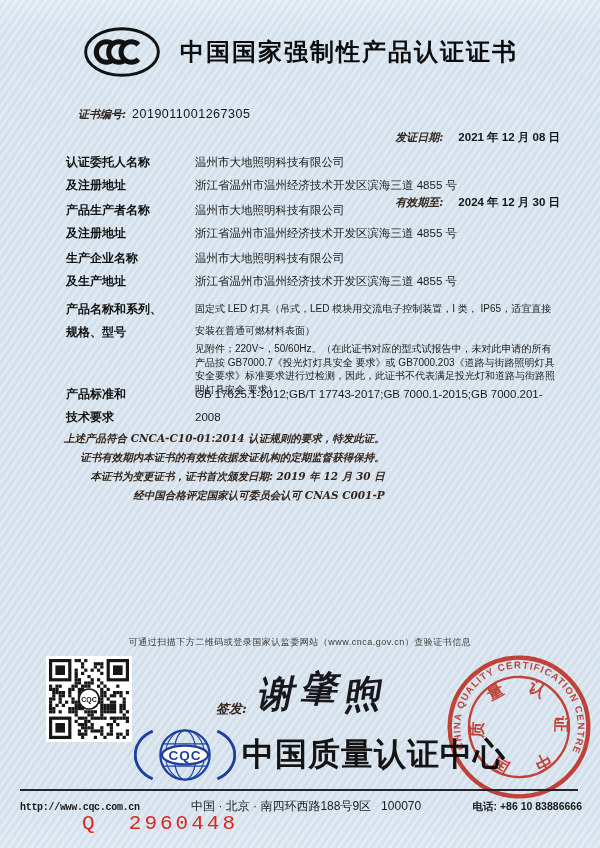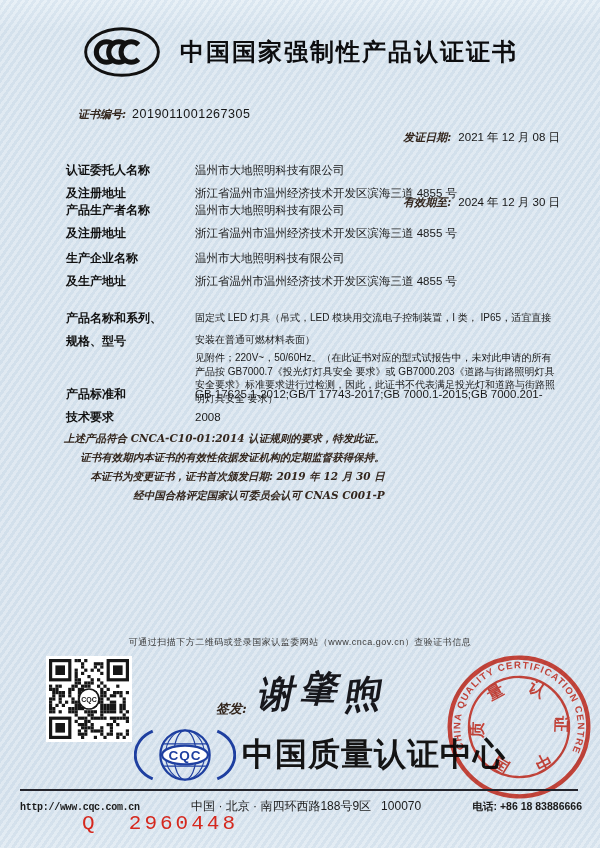--- a/index.html
+++ b/index.html
@@ -27,21 +27,21 @@
   .header{position:absolute;top:24px;left:0;width:100%;display:flex;justify-content:center;align-items:center;gap:18px;}
   .ccc-logo{width:80px;height:56px;flex:0 0 auto;}
   .title{font-size:24px;font-weight:700;letter-spacing:2px;color:#0d0d0f;}
   
   .cert-row{position:absolute;top:104px;left:78px;right:40px;display:flex;justify-content:space-between;align-items:flex-start;}
   .kai{font-family:"DejaVu Serif",serif;font-style:italic;color:var(--kai-ink);}
   .cert-no .lbl,.date-line .lbl{font-size:11px;font-weight:700;}
   .cert-no .val{font-size:12.5px;font-weight:500;letter-spacing:.5px;margin-left:6px;color:#151515;}
   .dates{text-align:left;}
   .date-line{line-height:21px;white-space:pre;}
-  .date-line .val{font-size:11.5px;font-weight:400;margin-left:7px;color:#151515;}
+  .date-line .val{font-size:11.5px;font-weight:700;margin-left:15px;color:#151515;}
   
   .field{position:absolute;left:66px;width:494px;display:grid;grid-template-columns:129px 1fr;}
   .field .lbl-col div{font-size:12px;font-weight:700;line-height:23px;color:#101010;}
   .field .val-col div{font-size:11.5px;line-height:23px;color:#1a1a1a;}
   .field.product .val-col .p1{font-size:10px;line-height:22px;}
   .field.product .val-col .p2{font-size:10px;line-height:13.5px;}
   
   .statements{position:absolute;top:429px;left:64px;font-size:10.5px;line-height:19px;font-weight:600;text-align:right;}
   
   .verify{position:absolute;top:636px;left:0;width:100%;text-align:center;font-size:9px;color:#3a3a3a;letter-spacing:.5px;}
@@ -89,21 +89,21 @@
     <div class="dates">
       <div class="date-line">
         <span class="lbl kai">发证日期:</span><span class="val">2021 年 12 月 08 日</span>
       </div>
       <div class="date-line">
         <span class="lbl kai">有效期至:</span><span class="val">2024 年 12 月 30 日</span>
       </div>
     </div>
   </div>
 
-  <div class="field" style="top:151px;margin-top:8px;">
+  <div class="field" style="top:151px;">
     <div class="lbl-col">
       <div>认证委托人名称</div>
       <div>及注册地址</div>
     </div>
     <div class="val-col">
       <div>温州市大地照明科技有限公司</div>
       <div>浙江省温州市温州经济技术开发区滨海三道 4855 号</div>
     </div>
   </div>
 
@@ -122,21 +122,21 @@
     <div class="lbl-col">
       <div>生产企业名称</div>
       <div>及生产地址</div>
     </div>
     <div class="val-col">
       <div>温州市大地照明科技有限公司</div>
       <div>浙江省温州市温州经济技术开发区滨海三道 4855 号</div>
     </div>
   </div>
 
-  <div class="field product" style="top:298px;margin-top:9px;">
+  <div class="field product" style="top:298px;">
     <div class="lbl-col">
       <div>产品名称和系列、</div>
       <div>规格、型号</div>
     </div>
     <div class="val-col">
       <div class="p1">固定式 LED 灯具（吊式，LED 模块用交流电子控制装置，I 类， IP65，适宜直接安装在普通可燃材料表面）</div>
       <div class="p2">见附件；220V~，50/60Hz。（在此证书对应的型式试报告中，未对此申请的所有产品按 GB7000.7《投光灯灯具安全 要求》或 GB7000.203《道路与街路照明灯具安全要求》标准要求进行过检测，因此，此证书不代表满足投光灯和道路与街路照明灯具安全 要求）</div>
     </div>
   </div>
 
@@ -408,17 +408,17 @@
     </text>
     <text font-family="Liberation Sans, sans-serif" font-size="17" font-weight="bold" fill="#e03a2c" letter-spacing="9">
       <textPath href="#cnPath" startOffset="50%" text-anchor="middle">中 国 质 量 认 证 中 心</textPath>
     </text>
   </svg>
 
   <div class="footer-line"></div>
   <div class="footer">
     <span class="url">http://www.cqc.com.cn</span>
     <span class="addr">中国 · 北京 · 南四环西路188号9区   100070</span>
-    <span class="phone">电话: +86 18 83886666</span>
+    <span class="phone">电话: +86 10 83886666</span>
   </div>
   <div class="serial">Q  2960448</div>
 
 </div>
 
 </body></html>

